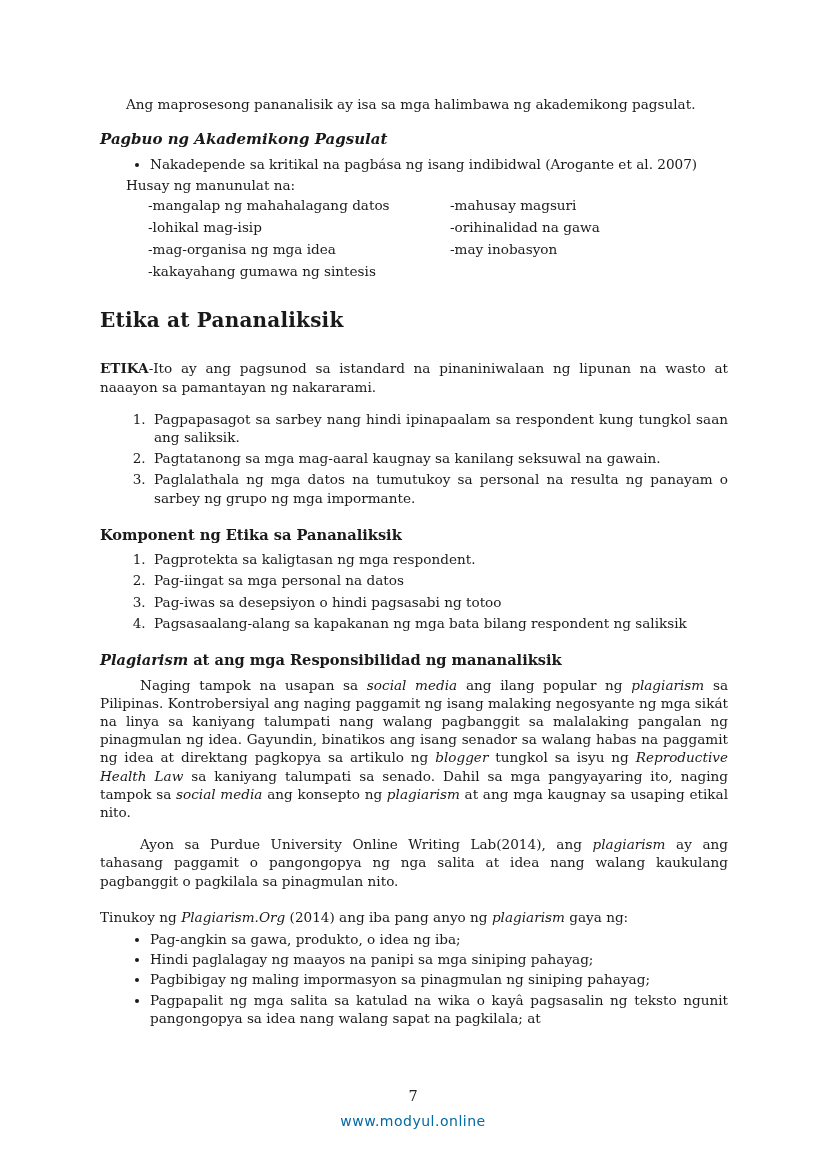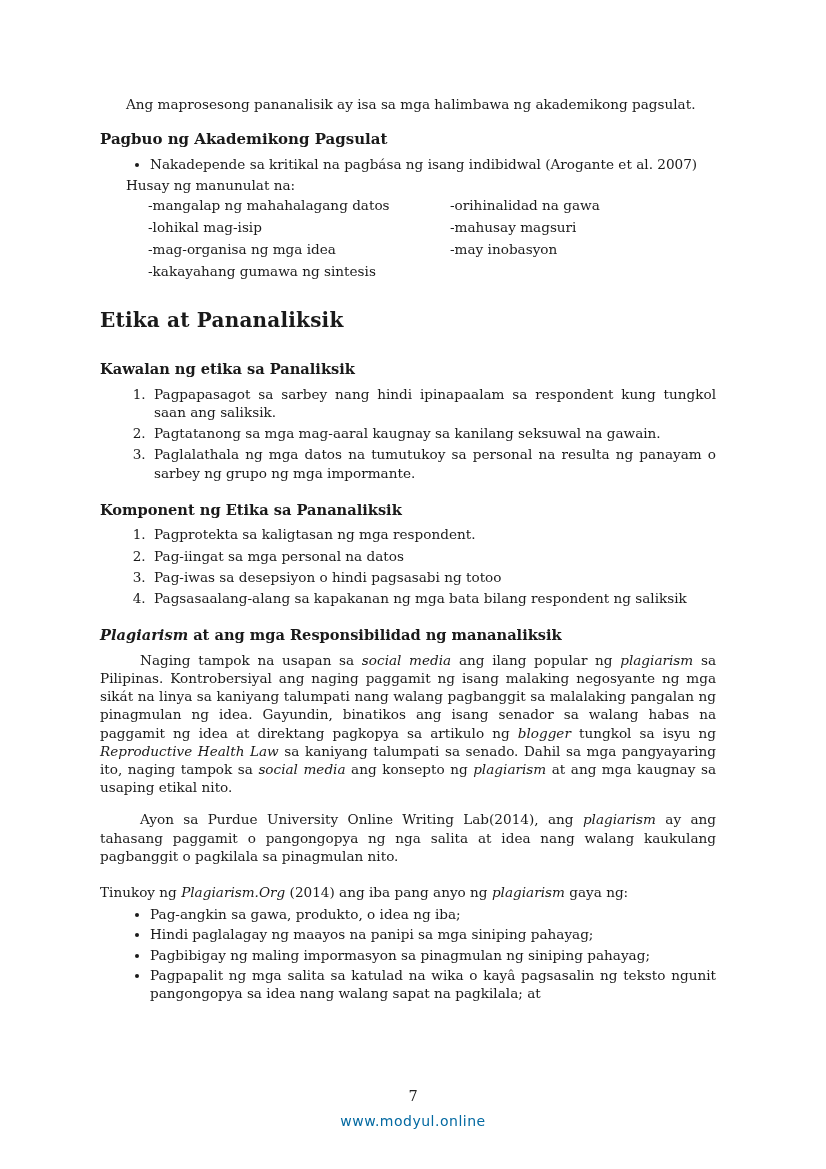--- a/index.html
+++ b/index.html
@@ -11,29 +11,30 @@
     background: #ffffff;
     font-family: "DejaVu Serif", "Liberation Serif", serif;
     color: #1a1a1a;
     font-size: 13.6px;
     line-height: 1.34;
     box-sizing: border-box;
   }
   .content {
     position: absolute;
     left: 100px;
-    right: 110px;
+    right: 98px;
     top: 95px;
   }
   p { margin: 0 0 14px 0; text-align: justify; }
   .indent-sm { text-indent: 26px; }
   .indent-lg { text-indent: 40px; }
 
   .h-pagbuo {
     font-weight: bold;
+    font-style: italic;
     font-size: 15px;
     margin: 16px 0 6px 0;
   }
   .h-major {
     font-weight: bold;
     font-size: 20px;
     margin: 22px 0 26px 0;
     letter-spacing: 0.2px;
   }
   .h-sub {
@@ -87,30 +88,30 @@
     <div class="husay-label">Husay ng manunulat na:</div>
 
     <div class="skills-cols">
       <div class="skills-col-left">
           <div>-mangalap ng mahahalagang datos</div>
           <div>-lohikal mag-isip</div>
           <div>-mag-organisa ng mga idea</div>
           <div>-kakayahang gumawa ng sintesis</div>
         </div>
       <div class="skills-col-right">
+          <div>-mahusay magsuri</div>
           <div>-orihinalidad na gawa</div>
-          <div>-mahusay magsuri</div>
           <div>-may inobasyon</div>
         </div>
     </div>
 
     <div class="h-major">Etika at Pananaliksik</div>
 
+    <p><span class="seg-wrap"><span style="font-weight: bold;">ETIKA</span><span>-Ito ay ang pagsunod sa istandard na pinaniniwalaan ng lipunan na wasto at naaayon sa pamantayan ng nakararami.</span></span></p>
 
-    <div class="h-sub">Kawalan ng etika sa Panaliksik</div>
 
     <ol class="num-list">
         <li>Pagpapasagot sa sarbey nang hindi ipinapaalam sa respondent kung tungkol saan ang saliksik.</li>
         <li>Pagtatanong sa mga mag-aaral kaugnay sa kanilang seksuwal na gawain.</li>
         <li>Paglalathala ng mga datos na tumutukoy sa personal na resulta ng panayam o sarbey ng grupo ng mga impormante.</li>
       </ol>
 
     <div class="h-sub">Komponent ng Etika sa Pananaliksik</div>
 
     <ol class="num-list">

